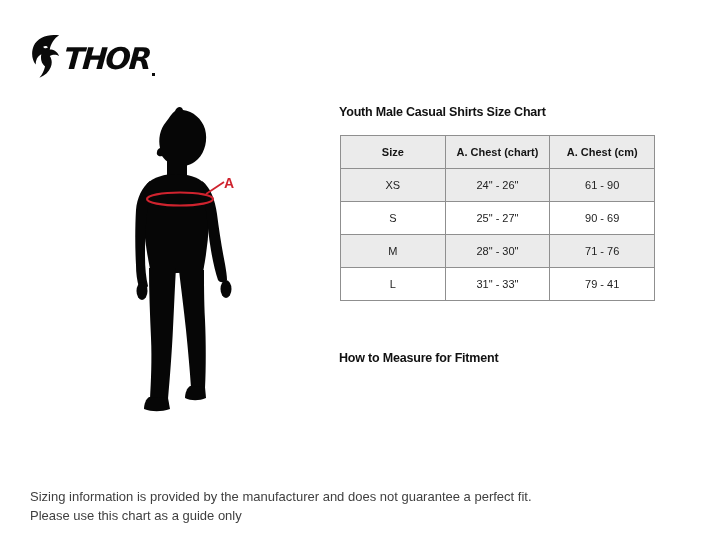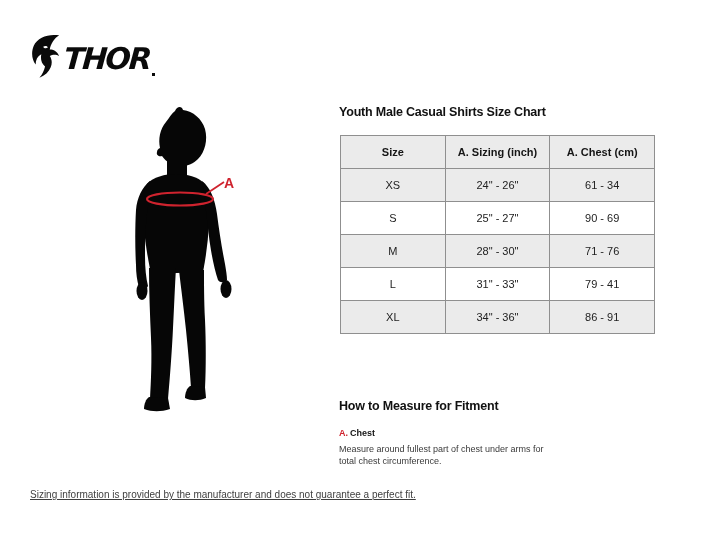--- a/index.html
+++ b/index.html
@@ -30,28 +30,28 @@
     border-collapse:collapse; table-layout:fixed;
   }
   .size-table th, .size-table td {
     border:1px solid var(--border,#8f8f8f); height:33px; padding:0;
     text-align:center; vertical-align:middle; font-size:11px; color:#222;
   }
   .size-table th { background:var(--shade,#ebebeb); font-weight:bold; color:#151515; }
   .size-table tbody tr:nth-child(odd) { background:var(--shade,#ebebeb); }
   .size-table tbody td:first-child { font-weight:normal; }
   
-  .measure { position:absolute; left:339px; top:351px; width:230px;margin-top:48px; }
+  .measure { position:absolute; left:339px; top:351px; width:230px; }
   .measure-title { font-size:12.5px; font-weight:bold; color:#111; letter-spacing:-0.2px; }
   .measure-item { margin-top:9px; }
   .measure-key { color:var(--accent,#cf232e); font-weight:bold; font-size:9px; }
   .measure-name { color:#151515; font-weight:bold; font-size:9px; margin-left:2px; }
   .measure-desc { margin-top:3px; font-size:9px; line-height:1.35; color:#3a3a3a; width:212px; }
   
-  .footer { position:absolute; left:30px; top:488px; font-size:10px; line-height:1.45; color:#3f3f3f;text-decoration:underline; }
+  .footer { position:absolute; left:30px; top:488px; font-size:13px; line-height:1.45; color:#3f3f3f; }
 </style>
 </head>
 <body>
 
 <div class="page" style="--accent: #cf232e; --border: #8f8f8f; --shade: #ebebeb;">
 
   <div class="logo">
     <svg class="logo-icon" viewBox="0 0 34 48" aria-hidden="true">
       <path fill="#0a0a0a" d="M31,1 C20,-1 8,3 4,12 C1,19 2,27 6,32 C6,27 8,23 12,21 C11,26 12,31 16,34 C15,38 13,43 10,46 C16,44 20,40 22,35 C24,30 23,26 21,23 C24,21 28,21 31,23 C29,18 25,16 21,16 C22,10 26,4 31,1 Z"></path>
       <path fill="#ffffff" d="M14,13 C16,12 18,12 19,14 C17,15 15,15 14,13 Z"></path>
@@ -91,57 +91,50 @@
       </g>
     </svg>
   </div>
 
   <div class="chart-title">Youth Male Casual Shirts Size Chart</div>
 
   <table class="size-table">
     <thead>
       <tr>
         <th>Size</th>
-        <th>A. Sizing (inch)</th>
+        <th>A. Chest (chart)</th>
         <th>A. Chest (cm)</th>
       </tr>
     </thead>
     <tbody>
         <tr>
           <td>XS</td>
           <td>24" - 26"</td>
-          <td>61 - 34</td>
+          <td>61 - 90</td>
         </tr>
         <tr>
           <td>S</td>
           <td>25" - 27"</td>
           <td>90 - 69</td>
         </tr>
         <tr>
           <td>M</td>
           <td>28" - 30"</td>
           <td>71 - 76</td>
         </tr>
         <tr>
           <td>L</td>
           <td>31" - 33"</td>
           <td>79 - 41</td>
         </tr>
-        <tr>
-          <td>XL</td>
-          <td>34" - 36"</td>
-          <td>86 - 91</td>
-        </tr>
       </tbody>
   </table>
 
   <div class="measure">
     <div class="measure-title">How to Measure for Fitment</div>
-    <div>
-        <div class="measure-item"><span class="measure-key">A.</span><span class="measure-name">Chest</span><div class="measure-desc">Measure around fullest part of chest under arms for total chest circumference.</div></div>
-      </div>
   </div>
 
   <div class="footer">
     <div>Sizing information is provided by the manufacturer and does not guarantee a perfect fit.</div>
+    <div>Please use this chart as a guide only</div>
   </div>
 
 </div>
 
 </body></html>

